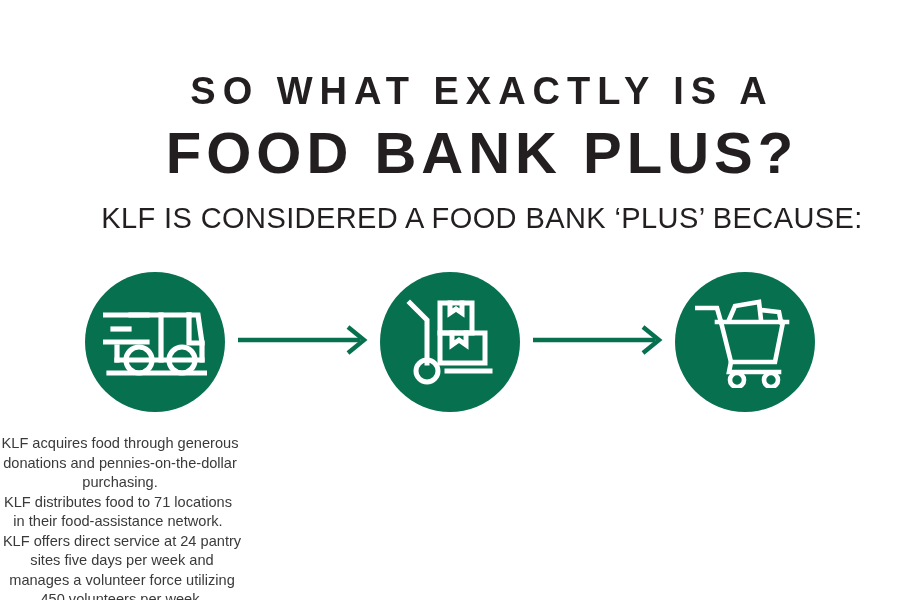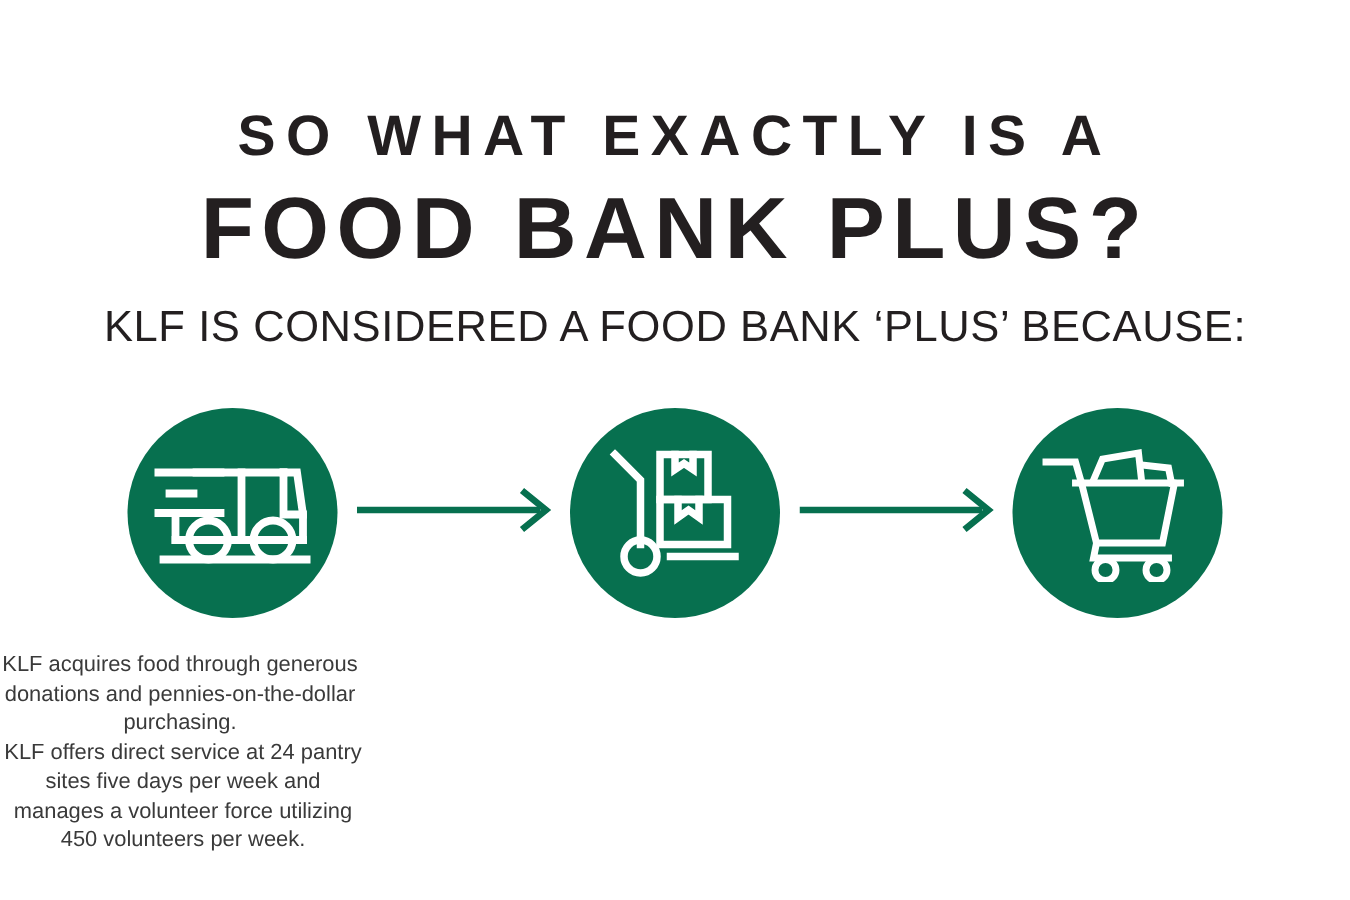--- a/index.html
+++ b/index.html
@@ -13,20 +13,21 @@
     font-family: "Liberation Sans", sans-serif;
     overflow: hidden;
     position: relative;
   }
 
   .infographic {
     width: 900px;
     height: 580px;
     position: relative;
     box-sizing: border-box;
+    padding-left: 32px;
   }
 
   
   .headline-block {
     width: 900px;
     padding-top: 72px;
     text-align: center;
   }
 
   .eyebrow {
@@ -225,16 +226,17 @@
           <circle cx="42" cy="84" r="7"></circle>
           <circle cx="76" cy="84" r="7"></circle>
         </svg>
       </span>
     </div>
 
   </div>
 
   <div class="captions-row">
     <div class="caption caption-1">KLF acquires food through generous donations and pennies-on-the-dollar purchasing.</div>
+    <div class="caption caption-2">KLF distributes food to 71 locations in their food-assistance network.</div>
     <div class="caption caption-3">KLF offers direct service at 24 pantry sites five days per week and manages a volunteer force utilizing 450 volunteers per week.</div>
   </div>
 
 </div>
 
 </body></html>

